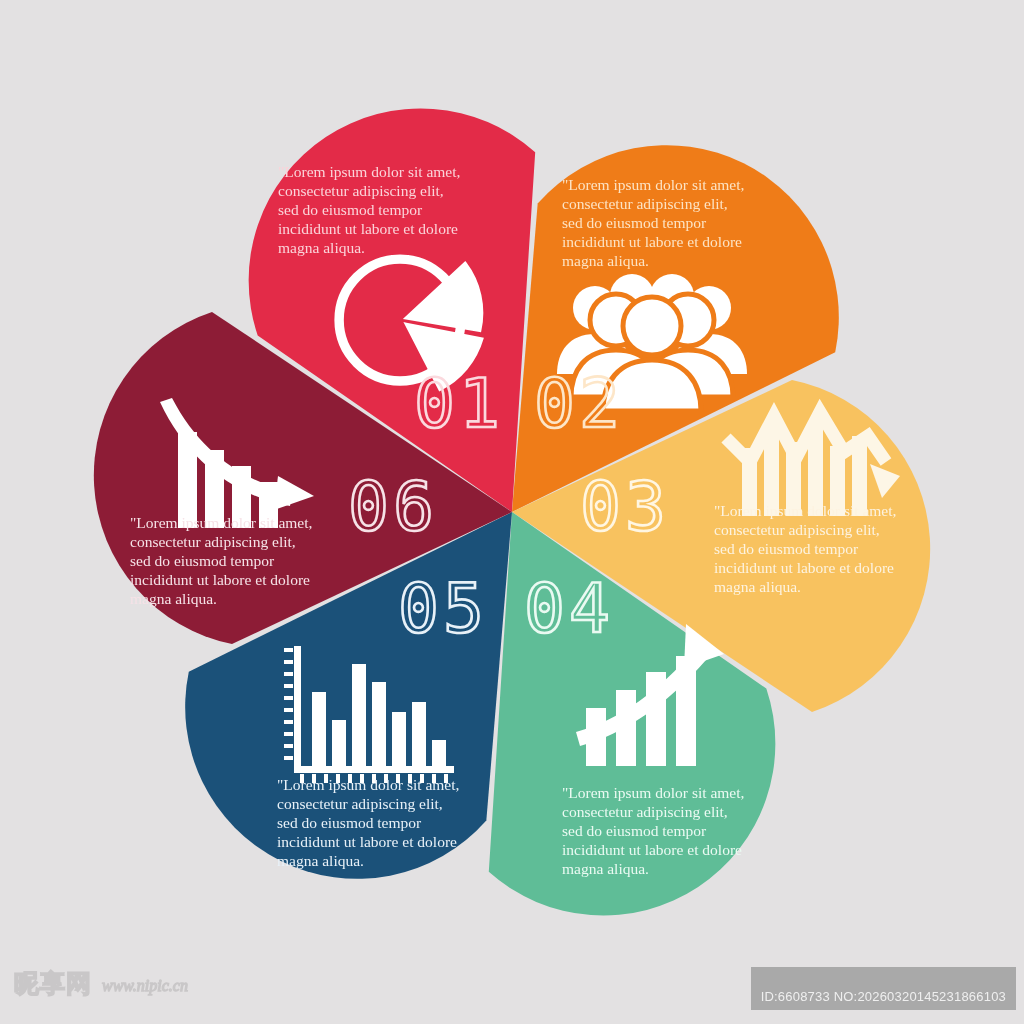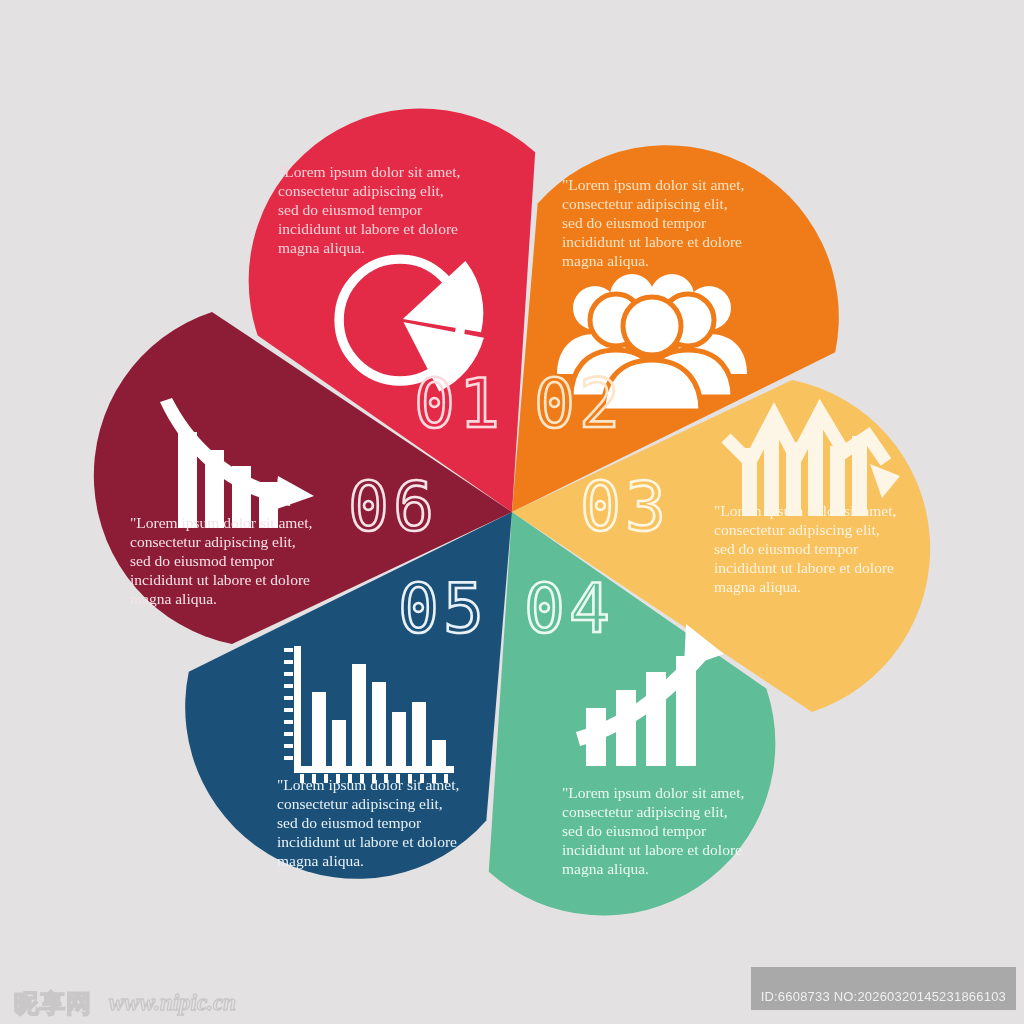--- a/index.html
+++ b/index.html
@@ -12,34 +12,34 @@
   }
   #stage{position:absolute;inset:0;}
   svg#flower{position:absolute;left:0;top:0;width:1024px;height:1024px;display:block;}
 
   
   .footer{
     position:absolute;left:0;bottom:0;width:1024px;height:62px;
     pointer-events:none;
   }
   .wm-logo{
-    position:absolute;left:14px;bottom:8px;
-    display:flex;align-items:flex-end;gap:17px;
+    position:absolute;left:14px;bottom:28px;
+    display:flex;align-items:flex-end;gap:10px;
   }
   .wm-cn{
     font-family:"DejaVu Sans", sans-serif;
     font-size:25px;font-weight:700;letter-spacing:1px;
     color:#e3e1e2;
     -webkit-text-stroke:1.6px #c9c7c8;
     text-shadow:0 0 0 #c9c7c8;
     line-height:1;
   }
   .wm-url{
     font-family:"Liberation Serif", serif;
-    font-style:italic;font-weight:700;font-size:23px;
+    font-style:italic;font-weight:400;font-size:16px;
     color:#e3e1e2;
     -webkit-text-stroke:1.3px #c9c7c8;
     line-height:1;padding-bottom:2px;
   }
   .wm-id{
     position:absolute;right:8px;bottom:14px;
     background:#a9a9a9;color:#efefef;
     font-family:"Liberation Sans", sans-serif;
     font-size:13px;letter-spacing:.2px;
     padding:22px 10px 6px 10px;

